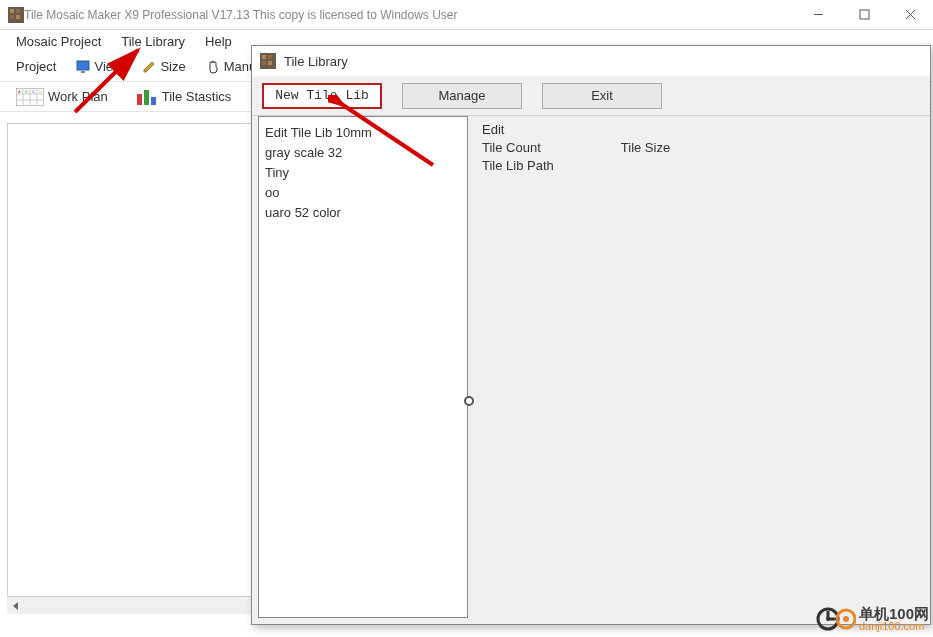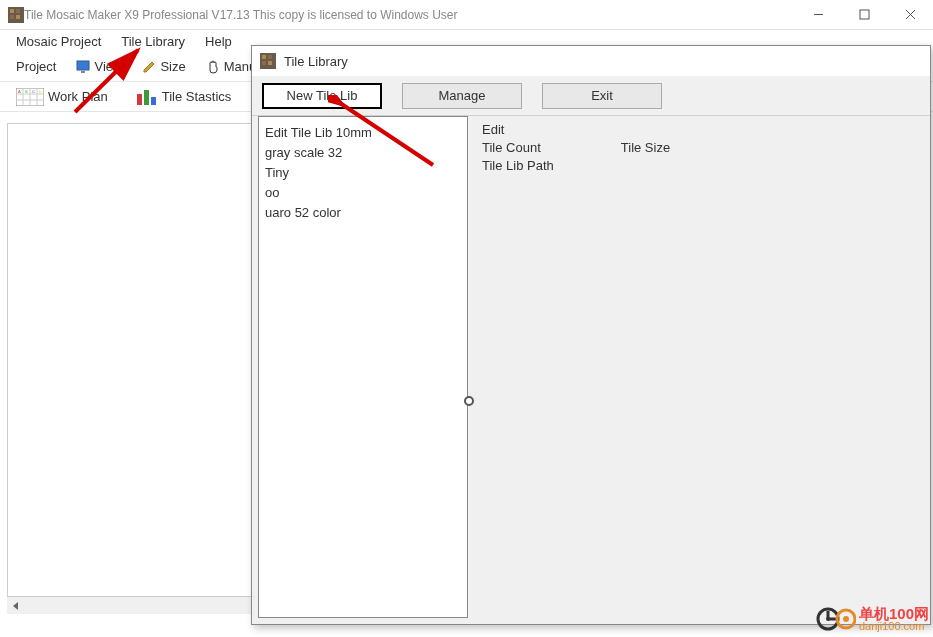--- a/index.html
+++ b/index.html
@@ -37,41 +37,41 @@
     .sb-track { flex: 1; background: #f0f0f0; }
 
     
     .dialog { position: absolute; left: 251px; top: 45px; width: 680px; height: 580px; background: #f0f0f0; border: 1px solid #888; box-shadow: 3px 3px 8px rgba(0,0,0,0.25); }
     .dialog-titlebar { height: 30px; background: #fff; display: flex; align-items: center; }
     .dialog-titlebar .app-icon { margin-left: 8px; }
     .dialog-title { margin-left: 8px; font-size: 13px; color: #333; }
 
     .dialog-toolbar { height: 40px; display: flex; align-items: center; padding-left: 10px; gap: 20px; border-bottom: 1px solid #d0d0d0; background: #f0f0f0; }
     .dialog-btn { width: 120px; height: 26px; border: 1px solid #aaa; background: #e8e8e8; font-size: 13px; display: flex; align-items: center; justify-content: center; }
-    .dialog-btn.selected { border: 2px solid #000000; background: #fff; }
+    .dialog-btn.selected { border: 2px solid #b91c1c; background: #fff; font-family: Liberation Mono, monospace; }
 
     .dialog-body { position: absolute; top: 70px; left: 6px; right: 6px; bottom: 6px; display: flex; }
     .lib-list { width: 210px; background: #fff; border: 1px solid #888; padding: 6px 4px; }
     .lib-list-item { font-size: 13px; padding: 1px 2px; color: #333; line-height: 18px; white-space: nowrap; }
 
     .splitter { width: 6px; background: #f0f0f0; position: relative; display: flex; align-items: center; justify-content: center; }
     .splitter-grip { width: 10px; height: 10px; border: 2px solid #555; border-radius: 50%; background: #fff; position: absolute; left: -4px; top: 280px; }
 
     .detail-panel { flex: 1; background: #f0f0f0; padding: 5px 8px; font-size: 13px; }
     .detail-row { display: flex; gap: 80px; line-height: 18px; }
     .detail-label { color: #333; }
 
     
     .red-arrow { position: absolute; pointer-events: none; }
 
     
     .watermark { position: absolute; right: 4px; bottom: 4px; display: flex; align-items: center; gap: 3px; }
     .wm-icon { width: 40px; height: 28px; }
     .wm-text { display: flex; flex-direction: column; line-height: 1; }
-    .wm-text-big { font-size: 15px; font-weight: bold; color: #ef4444; }
+    .wm-text-big { font-size: 15px; font-weight: bold; color: #404040; }
     .wm-text-small { font-size: 11px; color: #e58a2b; }
   </style>
 </head>
 <body>
 
 <div class="main-titlebar">
   <svg class="app-icon" viewBox="0 0 16 16">
     <rect width="16" height="16" fill="#6a5a4a"></rect>
       <rect x="2" y="2" width="4" height="4" fill="#b08858"></rect>
       <rect x="8" y="2" width="4" height="4" fill="#8a6a4a"></rect>

